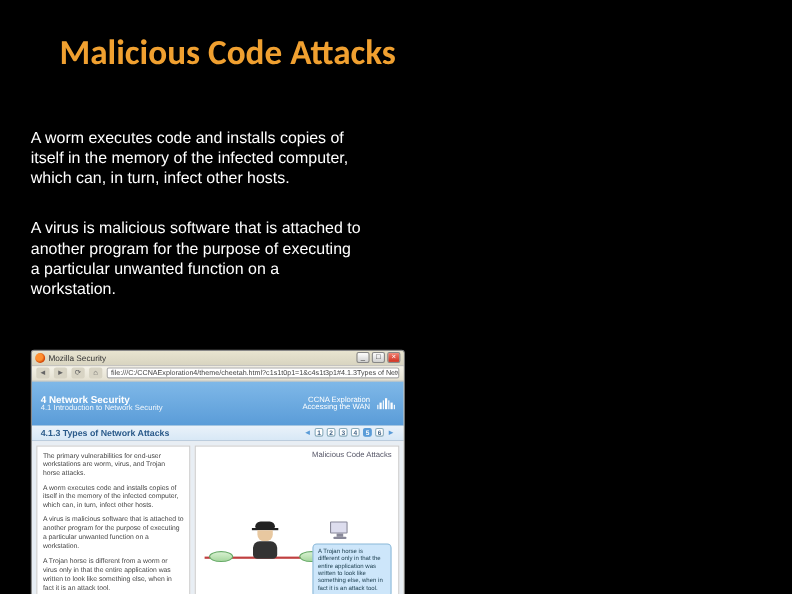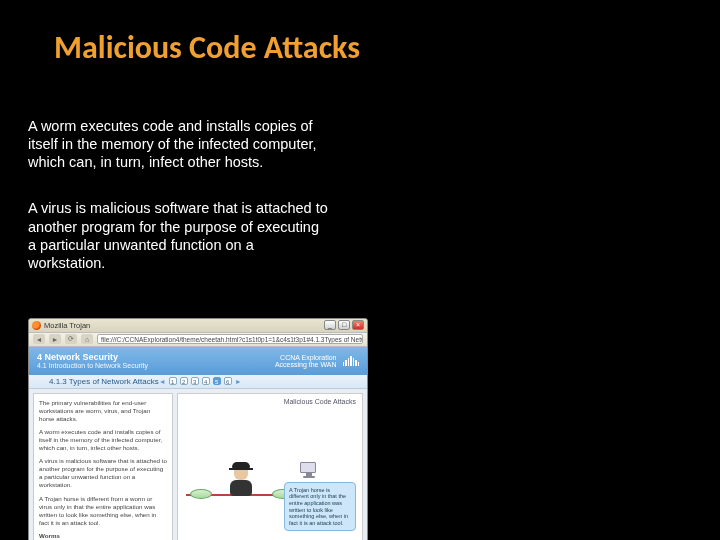--- a/index.html
+++ b/index.html
@@ -86,21 +86,21 @@
   .urlbar {
     flex: 1; height: 10px;
     background: #fff;
     border: 1px solid #aaa;
     border-radius: 2px;
     font-size: 6.5px; color: #444;
     padding: 0 3px; line-height: 10px;
     overflow: hidden; white-space: nowrap;
   }
   .course-header {
-    height: 28px;
+    height: 40px;
     background: linear-gradient(#7fb8e8, #5a9cd8);
     display: flex; align-items: center;
     justify-content: space-between;
     padding: 0 8px;
     color: #fff;
   }
   .ch-title { font-size: 9px; font-weight: bold; }
   .ch-right { display:flex; align-items:center; gap:6px; font-size:7px; }
   .cisco-logo {
     display: flex; gap: 1px; align-items: flex-end;
@@ -112,25 +112,25 @@
   .cisco-logo span:nth-child(2){height:6px}
   .cisco-logo span:nth-child(3){height:8px}
   .cisco-logo span:nth-child(4){height:10px}
   .cisco-logo span:nth-child(5){height:8px}
   .cisco-logo span:nth-child(6){height:6px}
   .cisco-logo span:nth-child(7){height:4px}
   .section-bar {
     height: 14px;
     background: linear-gradient(#eaf2fa, #d8e8f6);
     border-bottom: 1px solid #bcd;
-    display:flex;align-items:center;justify-content:flex-start;
-    padding: 0 20px;
+    display:flex;align-items:center;justify-content:space-between;
+    padding: 0 8px;
     font-size: 8px;
     color: #2a5a8a;
-    font-weight: normal;
+    font-weight: bold;
   }
   .nav-steps { display:flex; gap:3px; align-items:center; }
   .step {
     width: 8px; height: 8px;
     border-radius: 2px;
     background: #fff;
     border: 1px solid #8ab;
     font-size:6px; line-height:8px; text-align:center; color:#468;
   }
   .step.active { background:#5a9cd8; color:#fff; border-color:#5a9cd8; }
@@ -298,21 +298,21 @@
   <div class="text-col">
     <p class="para">A worm executes code and installs copies of itself in the memory of the infected computer, which can, in turn, infect other hosts.</p>
     <p class="para">A virus is malicious software that is attached to another program for the purpose of executing a particular unwanted function on a workstation.</p>
   </div>
 
   <div class="screenshot-col">
     <div class="app-window">
 
       <div class="titlebar">
         <div class="ff-icon"></div>
-        <div class="titlebar-text">Mozilla Trojan</div>
+        <div class="titlebar-text">Mozilla Security</div>
         <div class="win-btns">
           <div class="win-btn">_</div>
           <div class="win-btn">□</div>
           <div class="win-btn close">×</div>
         </div>
       </div>
 
       <div class="toolbar">
         <div class="tb-btn">◄</div>
         <div class="tb-btn">►</div>

